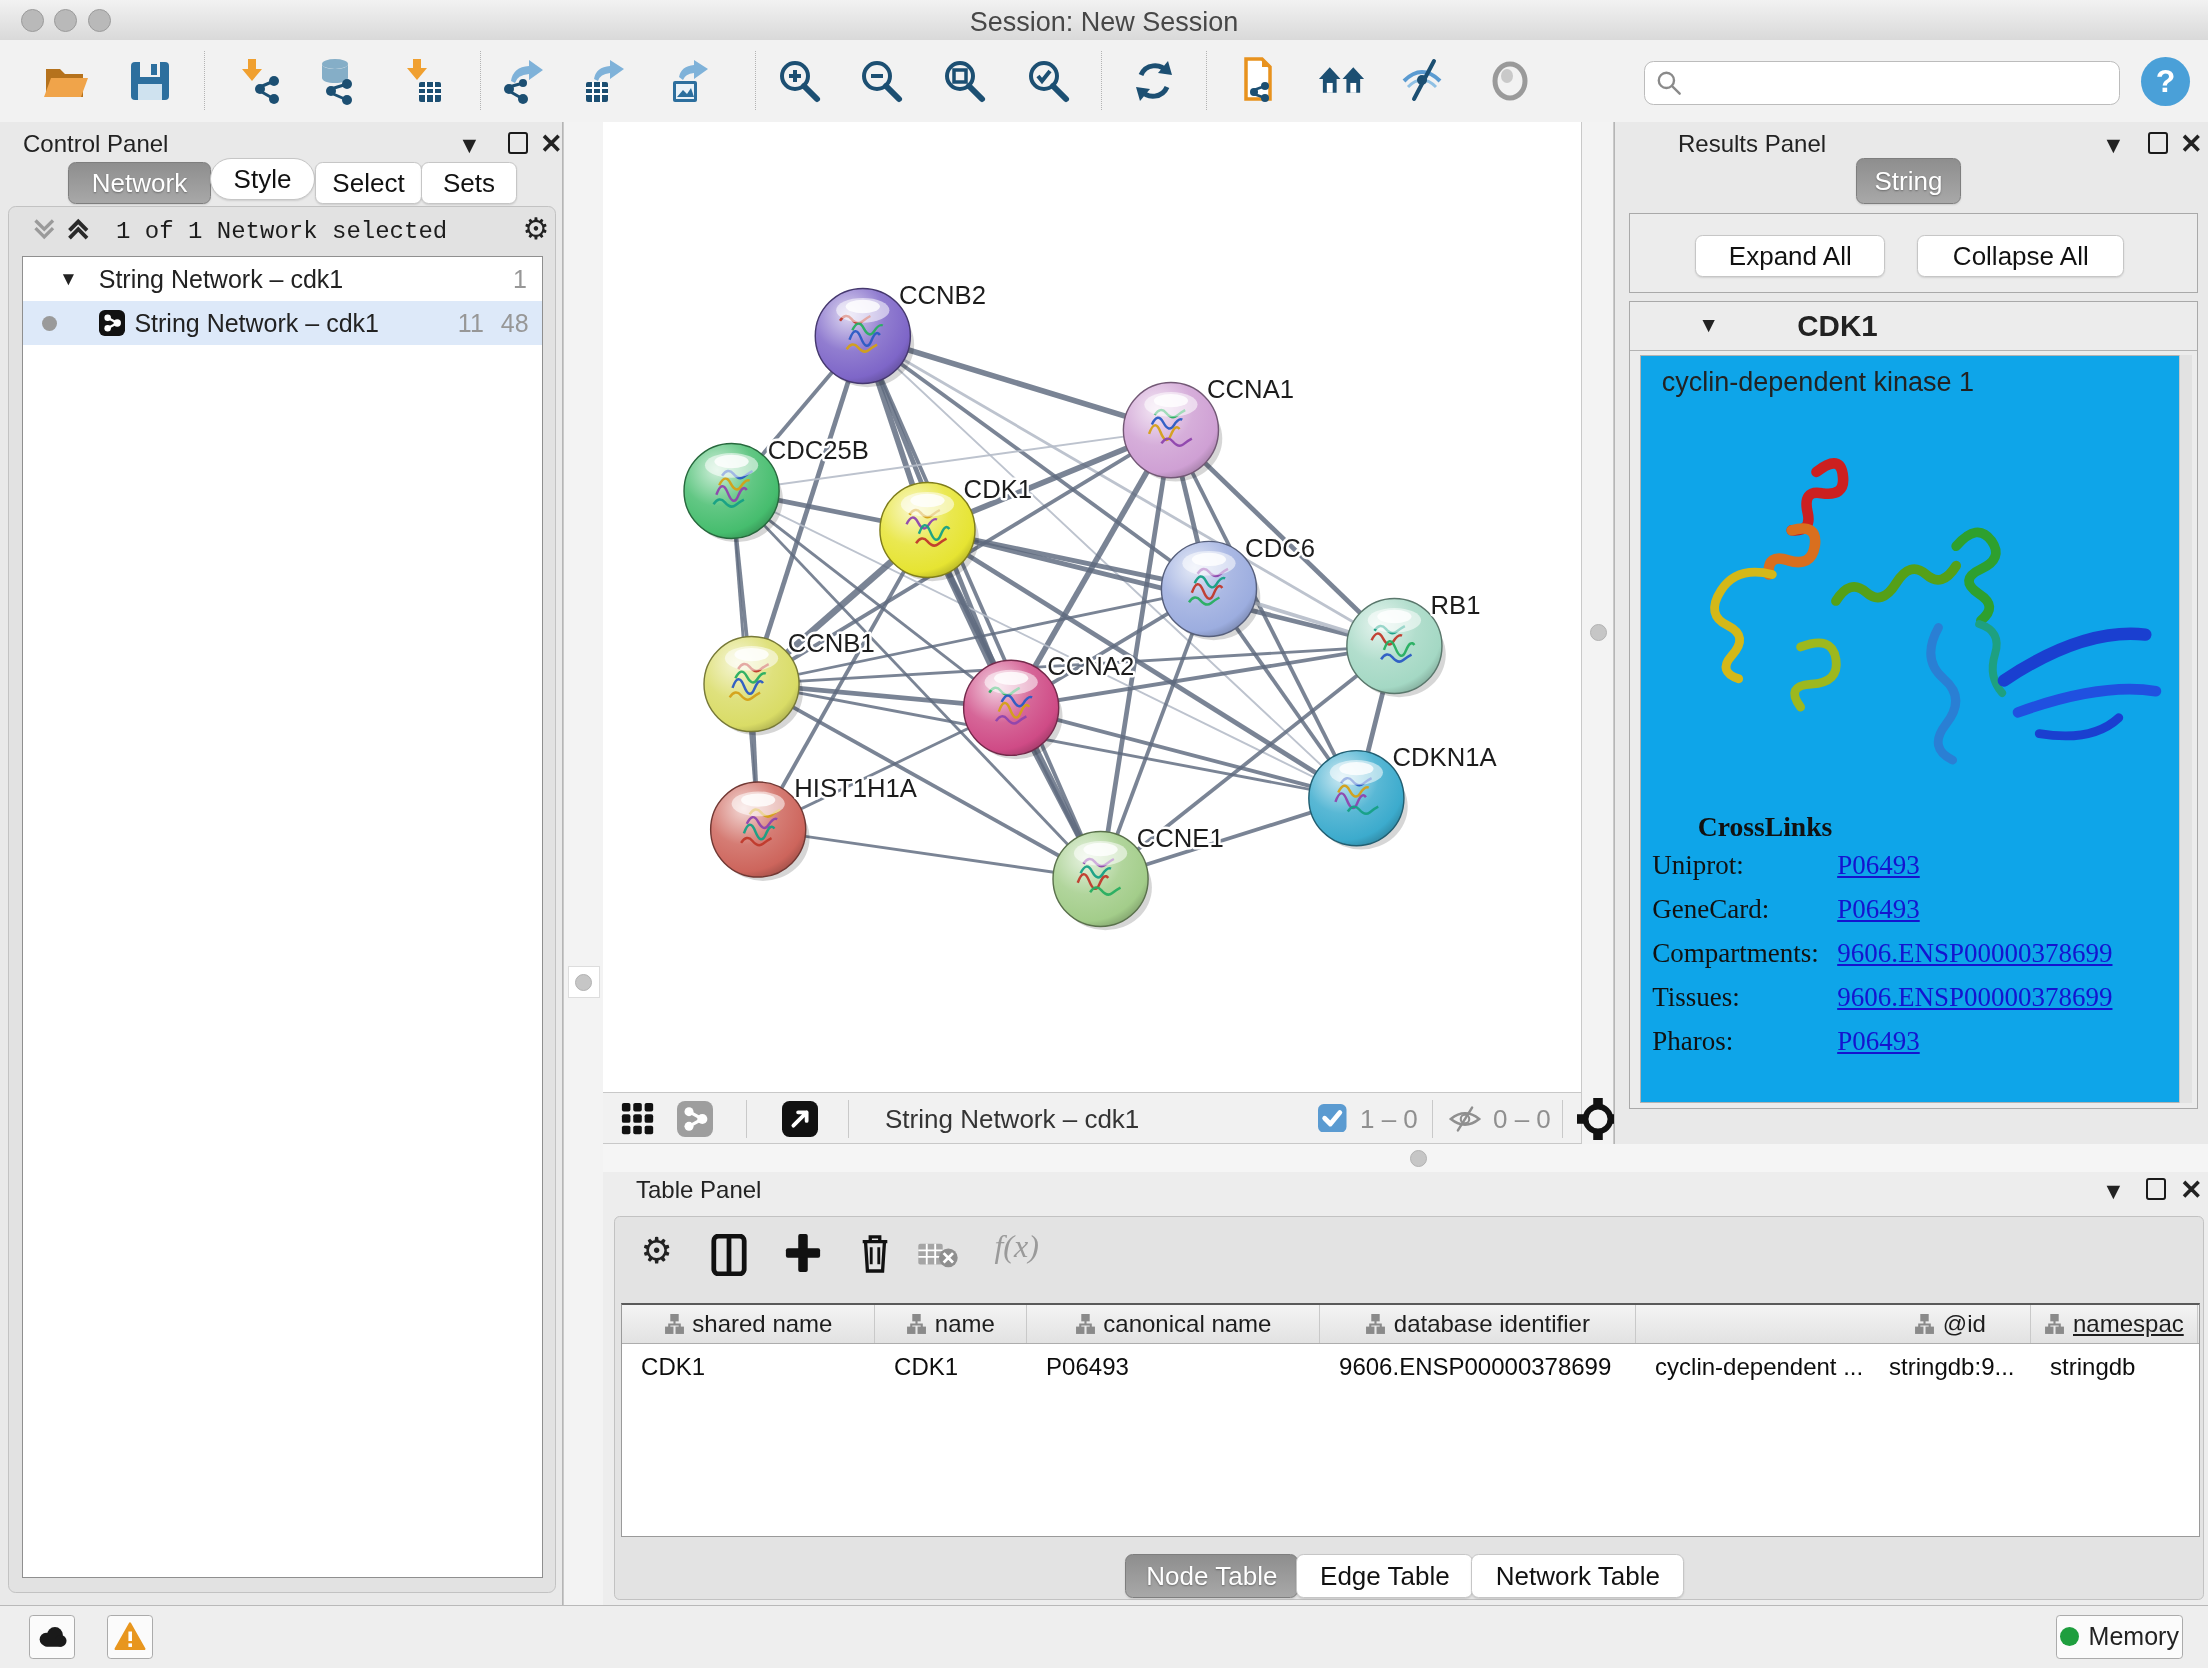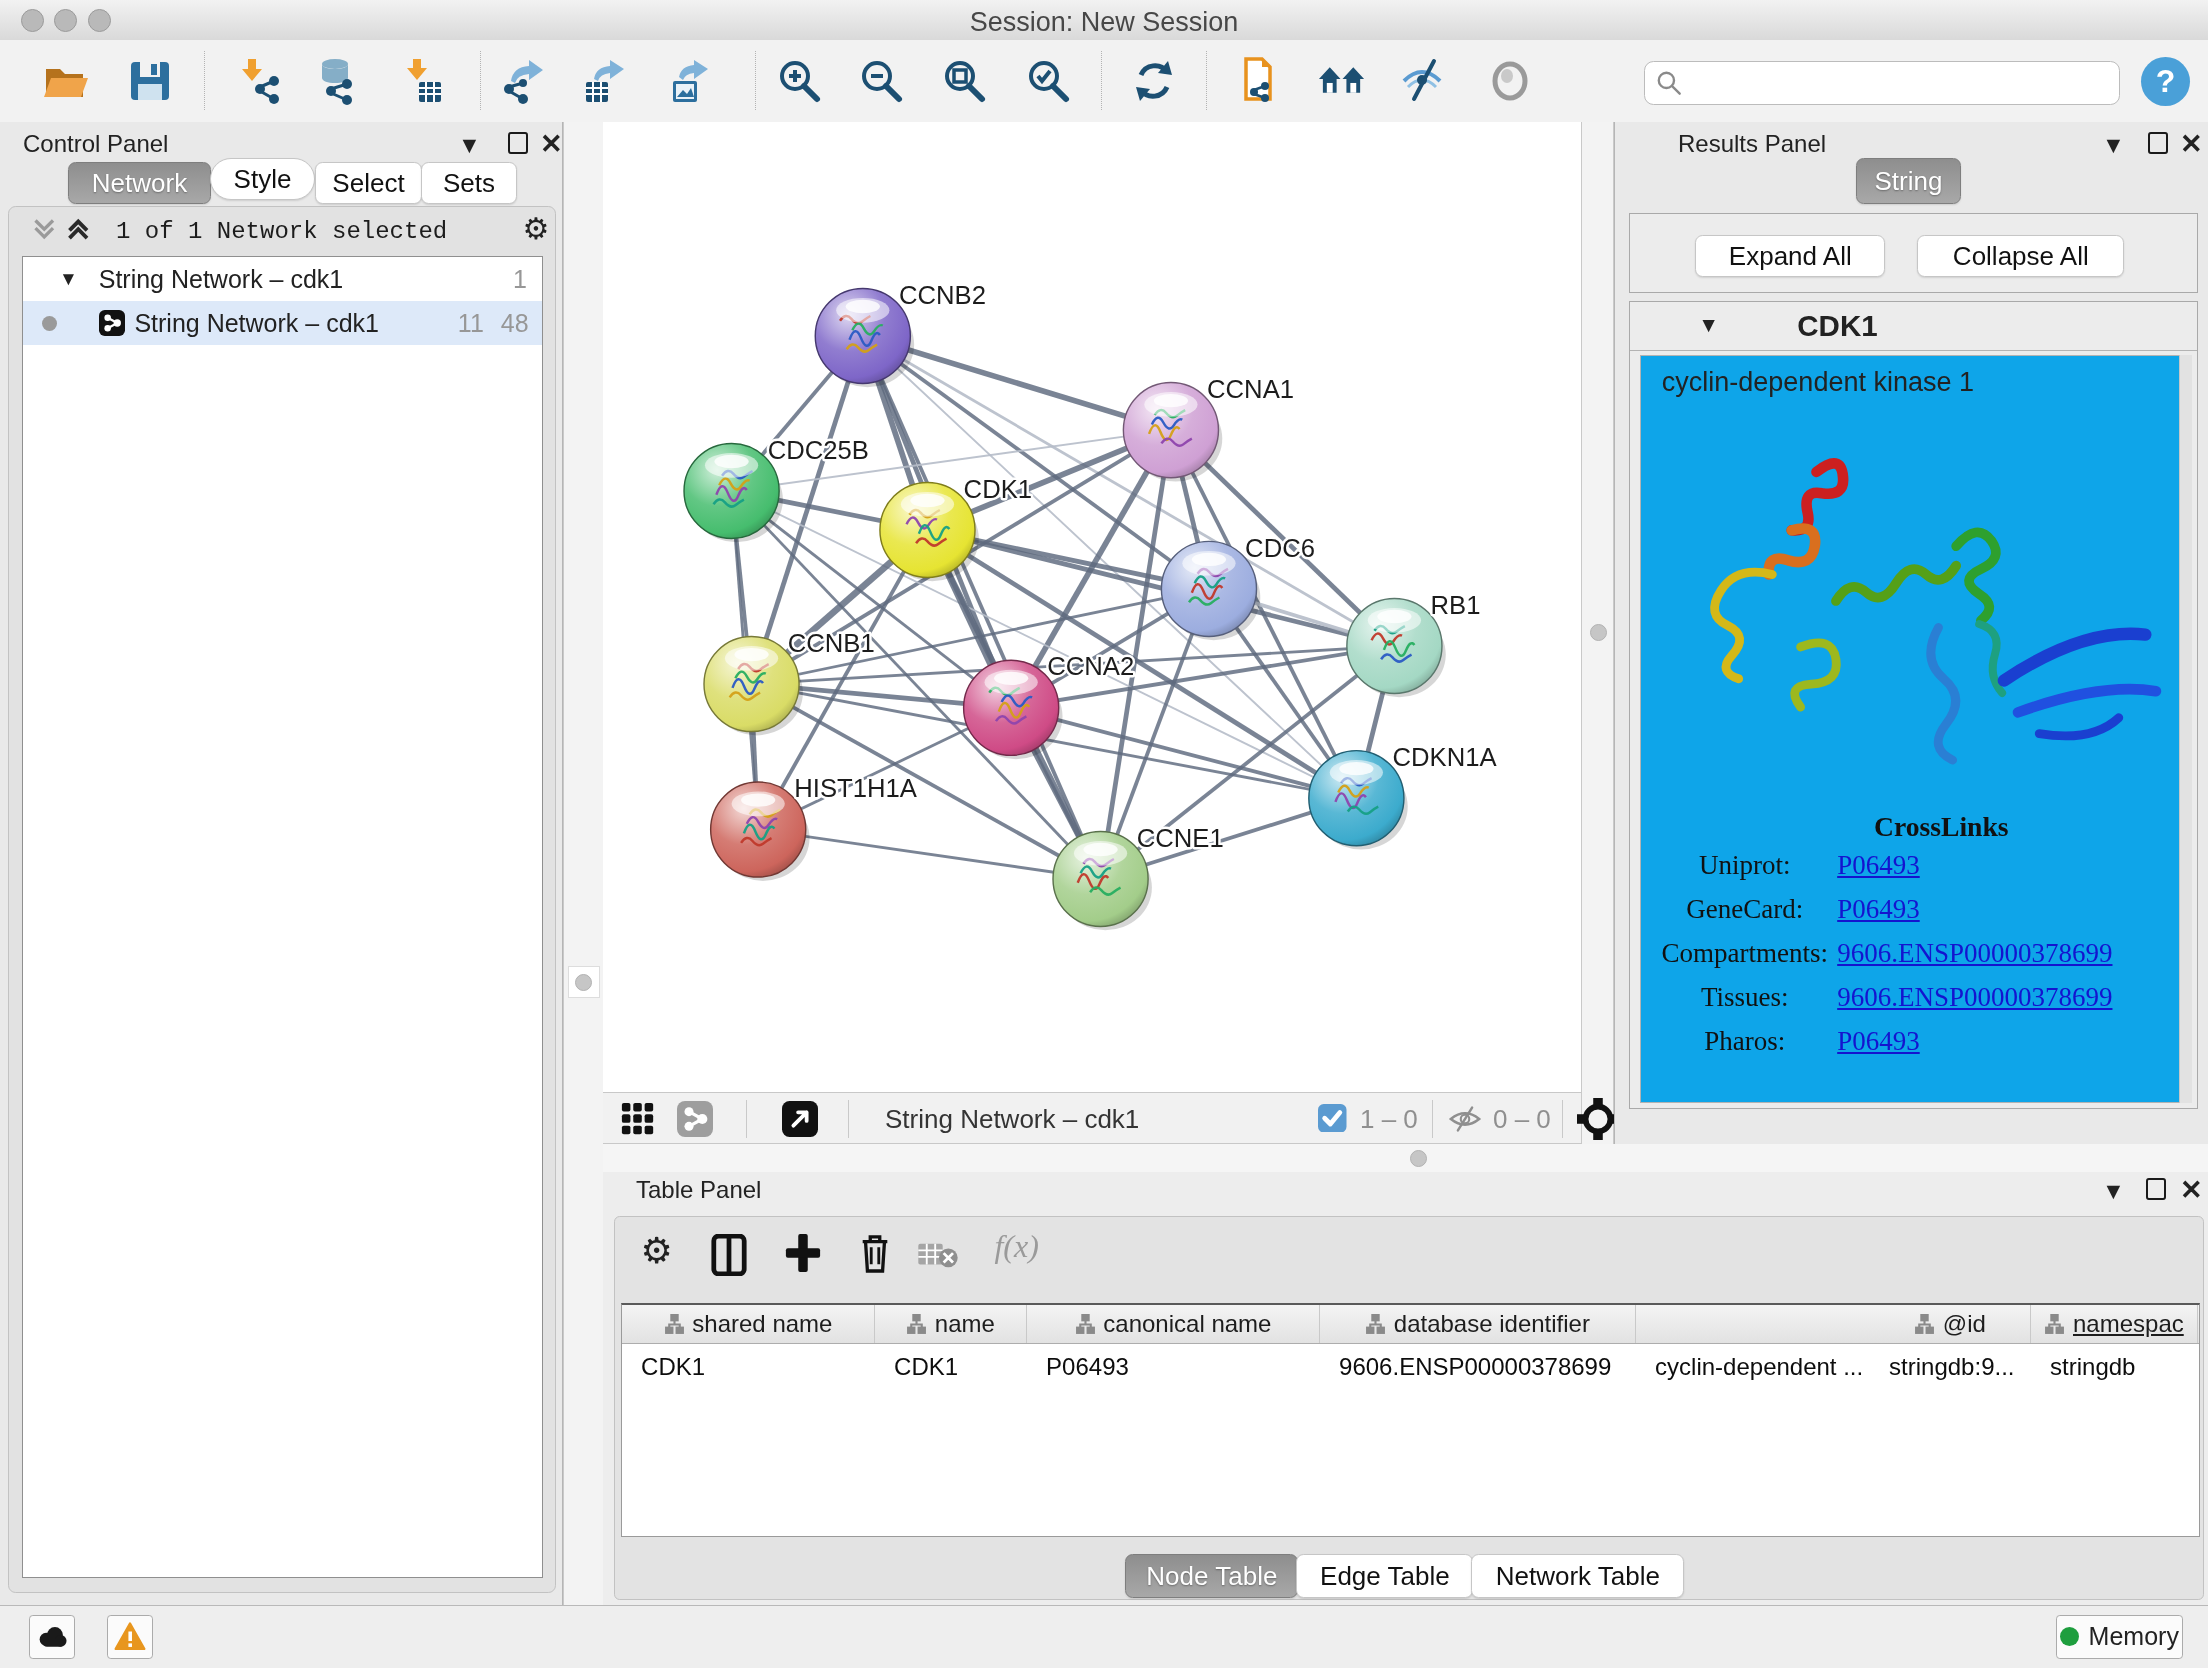--- a/index.html
+++ b/index.html
@@ -47,21 +47,21 @@
   .handle-dot{width:15px;height:15px;border-radius:50%;background:#c6c6c6;border:1px solid #b2b2b2;}
   .net-canvas{left:603px;top:122px;width:978px;height:970px;background:#fff;}
   .net-footer{left:603px;top:1092px;width:978px;height:52px;background:#f1f1f1;
               border-top:1px solid #c8c8c8;border-bottom:1px solid #c8c8c8;box-sizing:border-box;}
   .nf-div{top:6.7px;width:0;height:38px;border-left:1px solid #c9c9c9;}
   .nf-text{font-size:26px;color:#343434;top:11.4px;}
   .nf-count{font-size:26px;color:#8f8f8f;top:11.4px;}
 
   
   .rpanel{left:1614px;top:122px;width:594px;height:1022px;background:#e9e9e9;border-left:1px solid #b5b5b5;box-sizing:border-box;}
-  .rbox{background:#ececec;border:1.9px solid #a9a9a9;box-sizing:border-box;text-align:center;}
+  .rbox{background:#ececec;border:1.9px solid #a9a9a9;box-sizing:border-box;}
   .rp-inner{background:#0ea5e9;border:1px solid #b3b3b3;box-sizing:border-box;}
   .crosslinks{font-family:"Liberation Serif",serif;font-size:27px;color:#111;}
   .crosslinks .xl-head{font-weight:bold;font-size:27.6px;}
   .xl-row{display:flex;height:44px;align-items:center;}
   .xl-label{width:185px;padding-left:11.4px;}
   .xl-value a{color:#1414cf;text-decoration:underline;}
 
   
   .tpanel{left:603px;top:1172px;width:1605px;height:434px;background:#ededed;}
   .tp-card{left:11.4px;top:44px;width:1588px;height:382px;background:#e3e3e3;border:1px solid #c2c2c2;border-radius:5.7px;}

